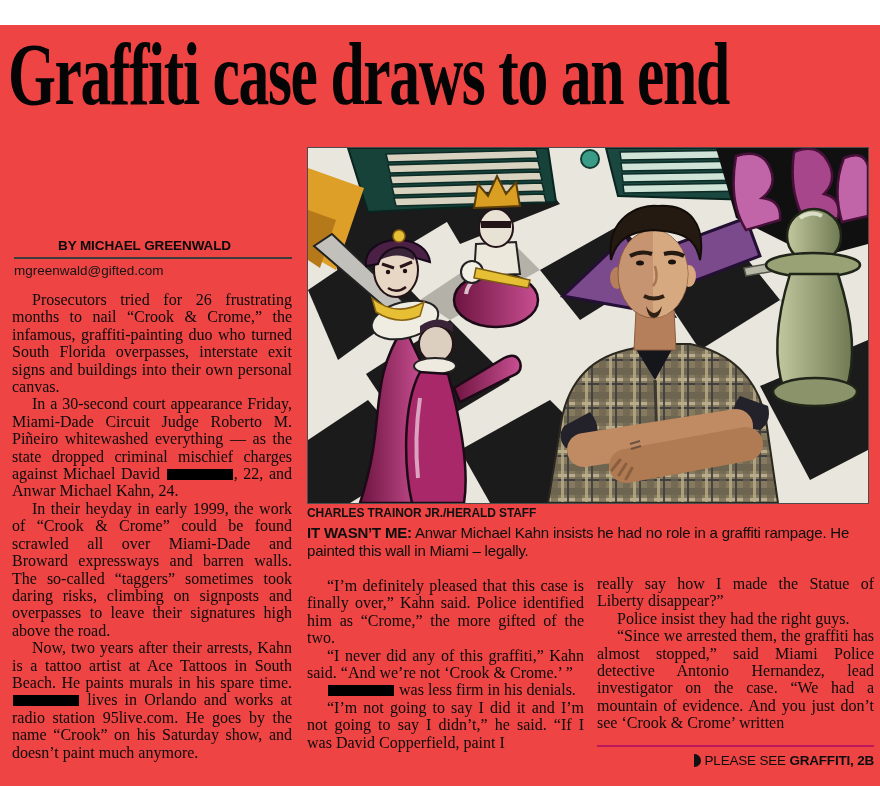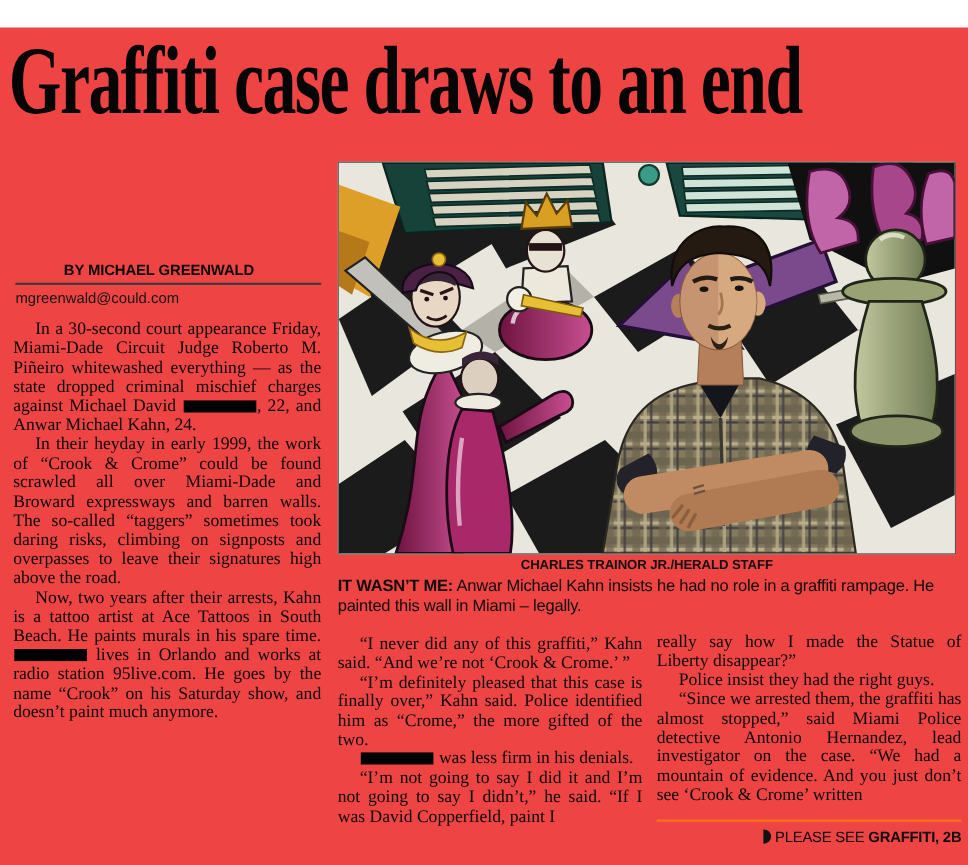--- a/index.html
+++ b/index.html
@@ -27,48 +27,49 @@
   .col-mid   { left:307px; top:552px; width:277px; }
   .col-right { left:597px; top:550px; width:277px; }
 
   .redact { display:inline-block; width:66px; height:11px; background:#000;
             vertical-align:baseline; margin:0 1px -1px 1px; }
 
   .photo-wrap { position:absolute; left:307px; top:122px; width:562px; height:357px;
                 border:1px solid #4c4c4c; background:#e9e6de; }
   .photo-wrap svg { display:block; }
 
-  .credit { position:absolute; left:307px; top:482px; width:562px; text-align:center;
+  .credit { position:absolute; left:307px; top:482px; width:562px; text-align:left;
             font:bold 12px/13px "Liberation Sans", sans-serif; letter-spacing:-0.1px; color:#101010; }
 
   .caption { position:absolute; left:307px; top:499px; width:566px; margin:0;
              font:15px/17.5px "Liberation Sans", sans-serif; letter-spacing:-0.2px; color:#0d0d0d; }
   .caption .cap-label { font-weight:bold; }
 
-  .jump { margin-top:13px; border-top:2px solid #f97316; padding-top:6px; text-align:right;
+  .jump { margin-top:13px; border-top:2px solid #be185d; padding-top:6px; text-align:right;
           font:13.5px/15px "Liberation Sans", sans-serif; letter-spacing:-0.2px; color:#0d0d0d; }
   .jump .jump-label { font-weight:bold; }
   .jump-marker { display:inline-block; width:7px; height:13px; background:#111;
                  border-radius:0 13px 13px 0; margin-right:4px; vertical-align:-2px; }
 </style>
 </head>
 <body>
 
 <div class="page">
 
   <h1 class="headline">Graffiti case draws to an end</h1>
 
 
   <div class="byline-block">
     <div class="byline">BY MICHAEL GREENWALD</div>
     <hr class="byline-rule">
-    <div class="email">mgreenwald@could.com</div>
+    <div class="email">mgreenwald@gifted.com</div>
   </div>
 
   <div id="col-left" class="bodycol col-left">
+      <p>Prosecutors tried for 26 frustrating months to nail “Crook &amp; Crome,” the infamous, graffiti-painting duo who turned South Florida overpasses, interstate exit signs and buildings into their own personal canvas.</p>
       <p>In a 30-second court appearance Friday, Miami-Dade Circuit Judge Roberto M. Piñeiro whitewashed everything — as the state dropped criminal mischief charges against Michael David <span class="redact"></span>, 22, and Anwar Michael Kahn, 24.</p>
       <p>In their heyday in early 1999, the work of “Crook &amp; Crome” could be found scrawled all over Miami-Dade and Broward expressways and barren walls. The so-called “taggers” sometimes took daring risks, climbing on signposts and overpasses to leave their signatures high above the road.</p>
       <p>Now, two years after their arrests, Kahn is a tattoo artist at Ace Tattoos in South Beach. He paints murals in his spare time. <span class="redact"></span> lives in Orlando and works at radio station 95live.com. He goes by the name “Crook” on his Saturday show, and doesn’t paint much anymore.</p>
     </div>
 
   <figure class="photo-wrap" style="margin:0;">
     <svg width="560" height="355" viewBox="0 0 560 355" preserveAspectRatio="none">
       <defs>
         <linearGradient id="gradQ" x1="0" y1="0" x2="1" y2="0">
           <stop offset="0" stop-color="#6e1440"></stop>
@@ -208,22 +209,22 @@
         <path d="M312,312 l-8,10 m14,-6 l-7,11 m13,-7 l-6,11" stroke="#8a5f40" stroke-width="3" fill="none" stroke-linecap="round"></path>
       </g>
     </svg>
   </figure>
 
   <div class="credit">CHARLES TRAINOR JR./HERALD STAFF</div>
 
   <p class="caption"><span class="cap-label">IT WASN’T ME:</span><span> Anwar Michael Kahn insists he had no role in a graffiti rampage. He painted this wall in Miami – legally.</span></p>
 
   <div id="col-mid" class="bodycol col-mid">
+      <p>“I’m definitely pleased that this case is finally over,” Kahn said. Police identified him as “Crome,” the more gifted of the two.</p>
       <p>“I never did any of this graffiti,” Kahn said. “And we’re not ‘Crook &amp; Crome.’ ”</p>
-      <p>“I’m definitely pleased that this case is finally over,” Kahn said. Police identified him as “Crome,” the more gifted of the two.</p>
       <p><span class="redact"></span> was less firm in his denials.</p>
       <p>“I’m not going to say I did it and I’m not going to say I didn’t,” he said. “If I was David Copperfield, paint I</p>
     </div>
 
   <div class="bodycol col-right">
     <div id="col-right-paras">
         <p class="noindent">really say how I made the Statue of Liberty disappear?”</p>
         <p>Police insist they had the right guys.</p>
         <p>“Since we arrested them, the graffiti has almost stopped,” said Miami Police detective Antonio Hernandez, lead investigator on the case. “We had a mountain of evidence. And you just don’t see ‘Crook &amp; Crome’ written</p>
       </div>

